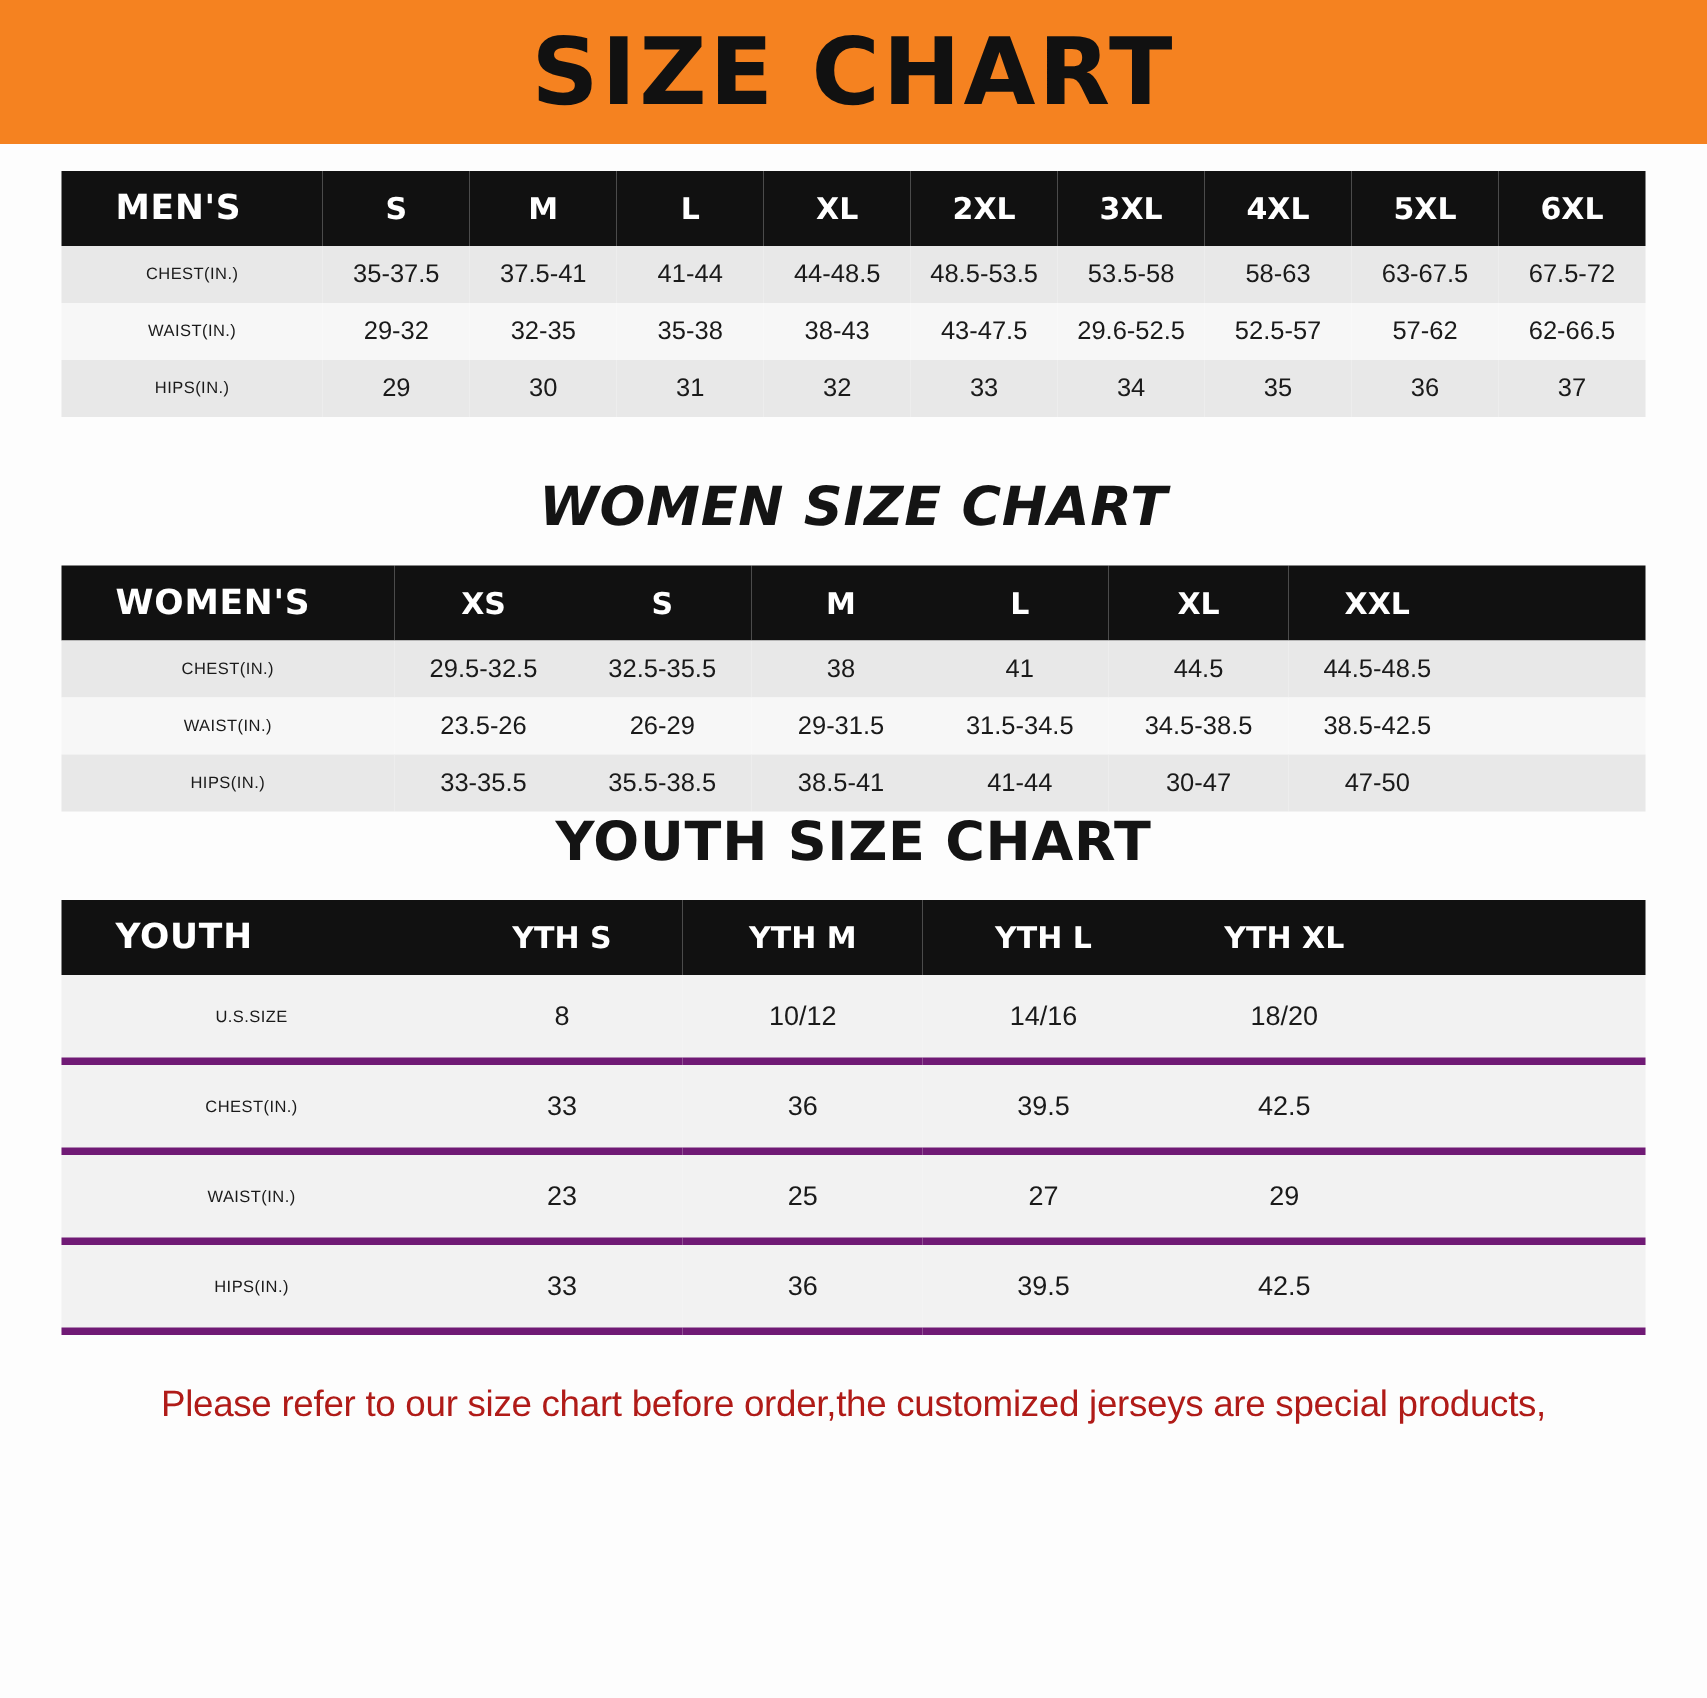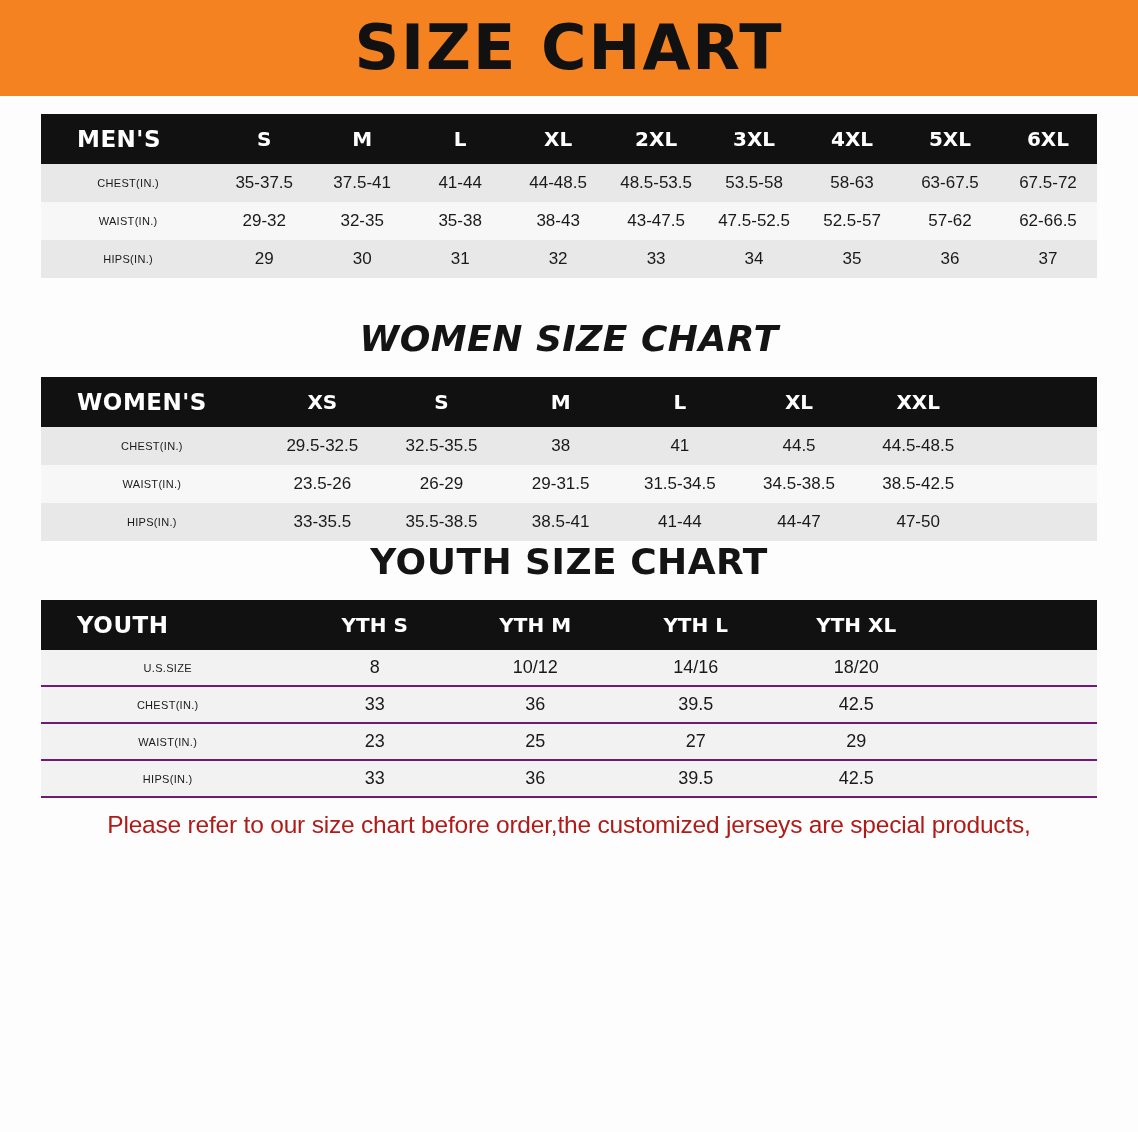--- a/index.html
+++ b/index.html
@@ -91,35 +91,35 @@
     font-size: 11px;
     letter-spacing: 0.3px;
   }
   
   .shade tbody tr:nth-child(odd) td { background: #e8e8e8; }
   .shade tbody tr:nth-child(even) td { background: #f7f7f7; }
 
   
   .youth tbody tr td {
     background: #f2f2f2;
-    border-bottom: 2px solid #701a75;
-    padding: 7px 2px;
+    border-bottom: 5px solid #701a75;
+    padding: 17px 2px;
     font-size: 18px;
   }
   .youth thead th { font-size: 21px; padding: 14px 4px; margin-left: 48px; }
   .youth thead th.lead { font-size: 24px; }
 
   
   .men col.c0 { width: 16.5%; }
   .women col.c0 { width: 21%; }
   .youth col.c0 { width: 24%; }
 
   
   .note {
-    margin: 10px auto 0 auto;
+    margin: 30px auto 0 auto;
     width: 1064px;
     text-align: center;
     color: #b01b18;
     font-family: "Liberation Sans", sans-serif;
     font-size: 24.5px;
     line-height: 1.42;
     letter-spacing: -0.2px;
   }
   .note span { display: block; }
 </style>
@@ -173,21 +173,21 @@
           <td>63-67.5</td>
           <td>67.5-72</td>
         </tr>
         <tr>
           <td class="lead">WAIST(IN.)</td>
           <td>29-32</td>
           <td>32-35</td>
           <td>35-38</td>
           <td>38-43</td>
           <td>43-47.5</td>
-          <td>47.5-52.5</td>
+          <td>29.6-52.5</td>
           <td>52.5-57</td>
           <td>57-62</td>
           <td>62-66.5</td>
         </tr>
         <tr>
           <td class="lead">HIPS(IN.)</td>
           <td>29</td>
           <td>30</td>
           <td>31</td>
           <td>32</td>
@@ -246,21 +246,21 @@
           <td>34.5-38.5</td>
           <td>38.5-42.5</td>
           <td></td>
         </tr>
         <tr>
           <td class="lead">HIPS(IN.)</td>
           <td>33-35.5</td>
           <td>35.5-38.5</td>
           <td>38.5-41</td>
           <td>41-44</td>
-          <td>44-47</td>
+          <td>30-47</td>
           <td>47-50</td>
           <td></td>
         </tr>
       </tbody>
     </table>
   </div>
 
   <div class="section-title sec-youth">YOUTH SIZE CHART</div>
   <div class="table-wrap">
     <table class="size youth">

